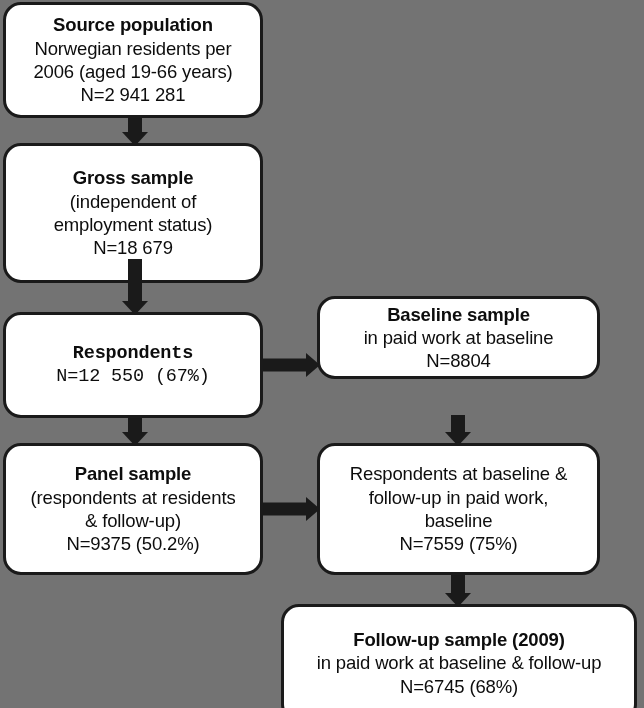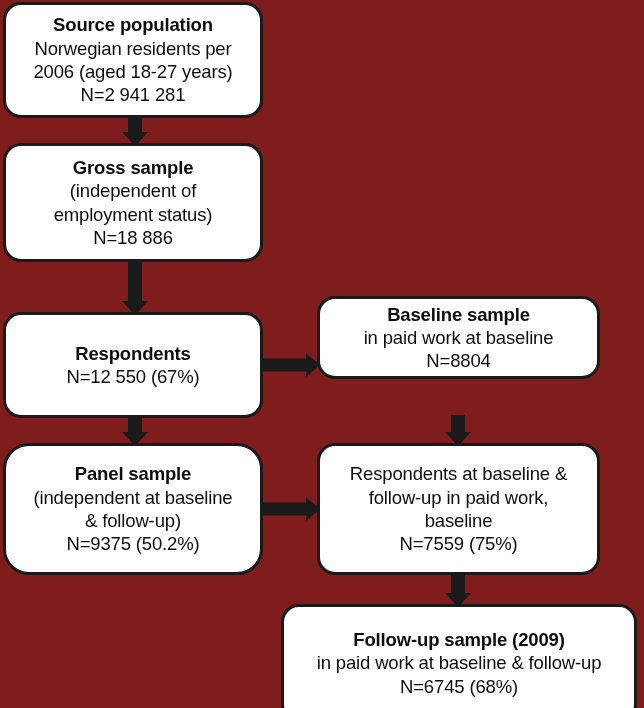--- a/index.html
+++ b/index.html
@@ -8,21 +8,21 @@
     background: #ffffff;
   }
   body {
     font-family: "Liberation Sans", "DejaVu Sans", sans-serif;
     -webkit-font-smoothing: antialiased;
   }
   #flowchart {
     position: relative;
     width: 644px;
     height: 708px;
-    background: #7f1d1d;
+    background: #737373;
     overflow: hidden;
   }
   .node {
     position: absolute;
     box-sizing: border-box;
     border: 3px solid #1a1a1a;
     border-radius: 18px;
     background: #ffffff;
     display: flex;
     flex-direction: column;
@@ -37,23 +37,23 @@
     display: block;
     white-space: nowrap;
     font-size: 18.5px;
     letter-spacing: -0.15px;
   }
   .node .line.bold {
     font-weight: bold;
   }
   
   #node-source      { left: 3px;   top: 2px;   width: 260px; height: 116px; }
-  #node-gross       { left: 3px;   top: 143px; width: 260px; height: 119px; }
-  #node-respondents { left: 3px;   top: 312px; width: 260px; height: 106px; }
-  #node-panel       { left: 3px;   top: 443px; width: 260px; height: 132px; border-radius: 26px; }
+  #node-gross       { left: 3px;   top: 143px; width: 260px; height: 140px; }
+  #node-respondents { left: 3px;   top: 312px; width: 260px; height: 106px; font-family: Liberation Mono, monospace; }
+  #node-panel       { left: 3px;   top: 443px; width: 260px; height: 132px; }
   #node-baseline    { left: 317px; top: 296px; width: 283px; height: 83px; }
   #node-resp-fu     { left: 317px; top: 443px; width: 283px; height: 132px; align-items: center; }
   #node-followup    { left: 281px; top: 604px; width: 356px; height: 118px; }
 
   
   .arrow { position: absolute; }
   .arrow .shaft { position: absolute; background: #1a1a1a; }
   .arrow .head  { position: absolute; width: 0; height: 0; }
 
   .arrow.down .shaft {
@@ -104,39 +104,39 @@
   #arrow-respfu-followup .shaft { height: 22px; }
 </style>
 </head>
 <body>
 
 <div id="flowchart">
 
   <div class="node" id="node-source">
     <span class="line bold">Source population</span>
     <span class="line">Norwegian residents per</span>
-    <span class="line">2006 (aged 18-27 years)</span>
+    <span class="line">2006 (aged 19-66 years)</span>
     <span class="line">N=2 941 281</span>
   </div>
 
   <div class="node" id="node-gross">
     <span class="line bold">Gross sample</span>
     <span class="line">(independent of</span>
     <span class="line">employment status)</span>
-    <span class="line">N=18 886</span>
+    <span class="line">N=18 679</span>
   </div>
 
   <div class="node" id="node-respondents">
     <span class="line bold">Respondents</span>
     <span class="line">N=12 550 (67%)</span>
   </div>
 
   <div class="node" id="node-panel">
     <span class="line bold">Panel sample</span>
-    <span class="line">(independent at baseline</span>
+    <span class="line">(respondents at residents</span>
     <span class="line">&amp; follow-up)</span>
     <span class="line">N=9375 (50.2%)</span>
   </div>
 
   <div class="node" id="node-baseline">
     <span class="line bold">Baseline sample</span>
     <span class="line">in paid work at baseline</span>
     <span class="line">N=8804</span>
   </div>
 

